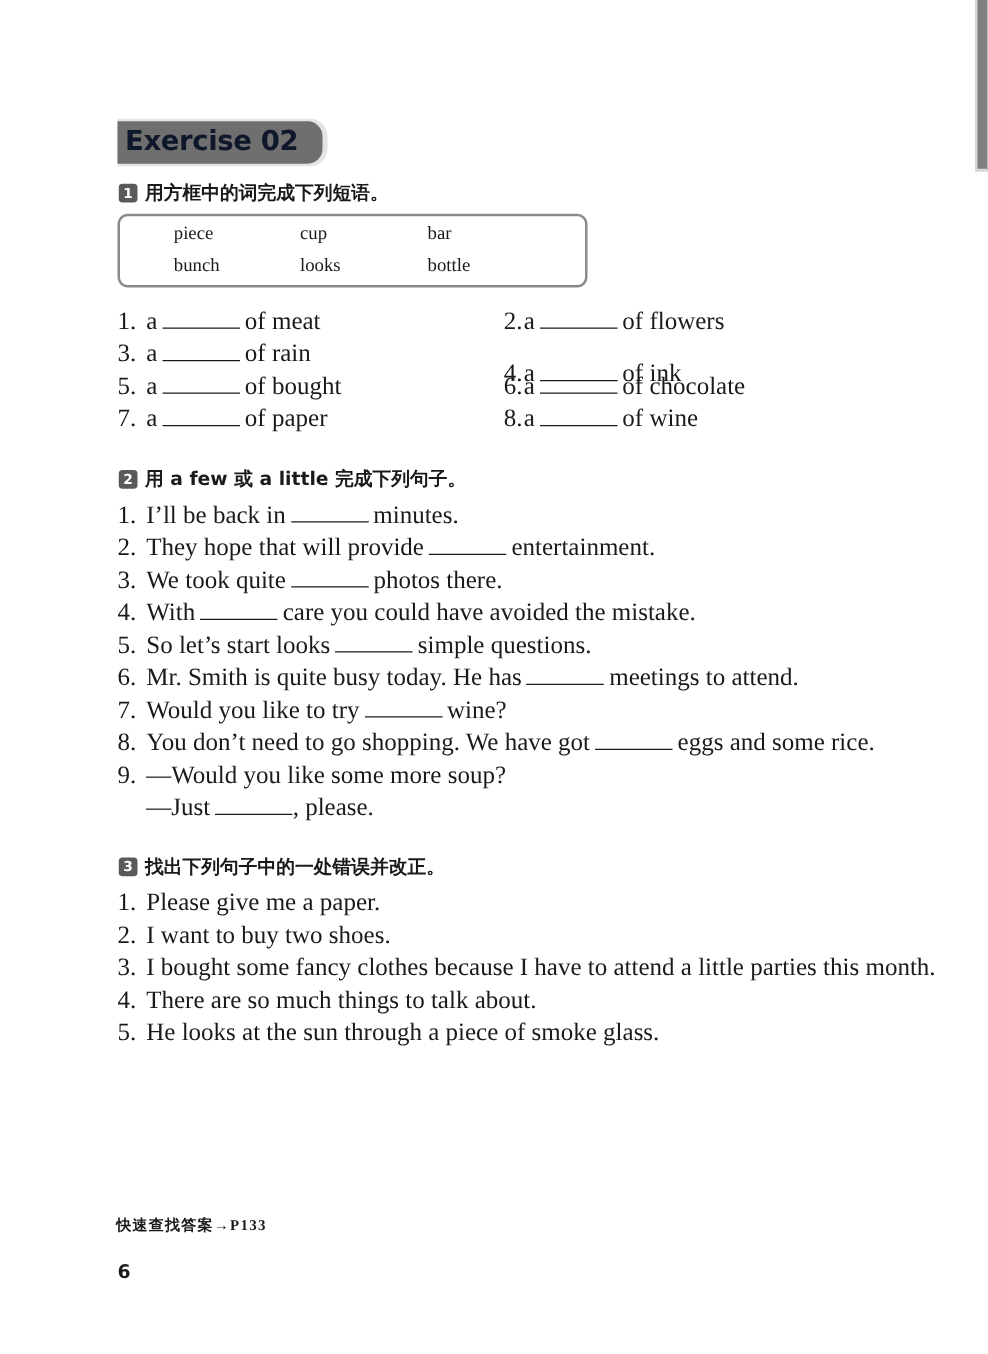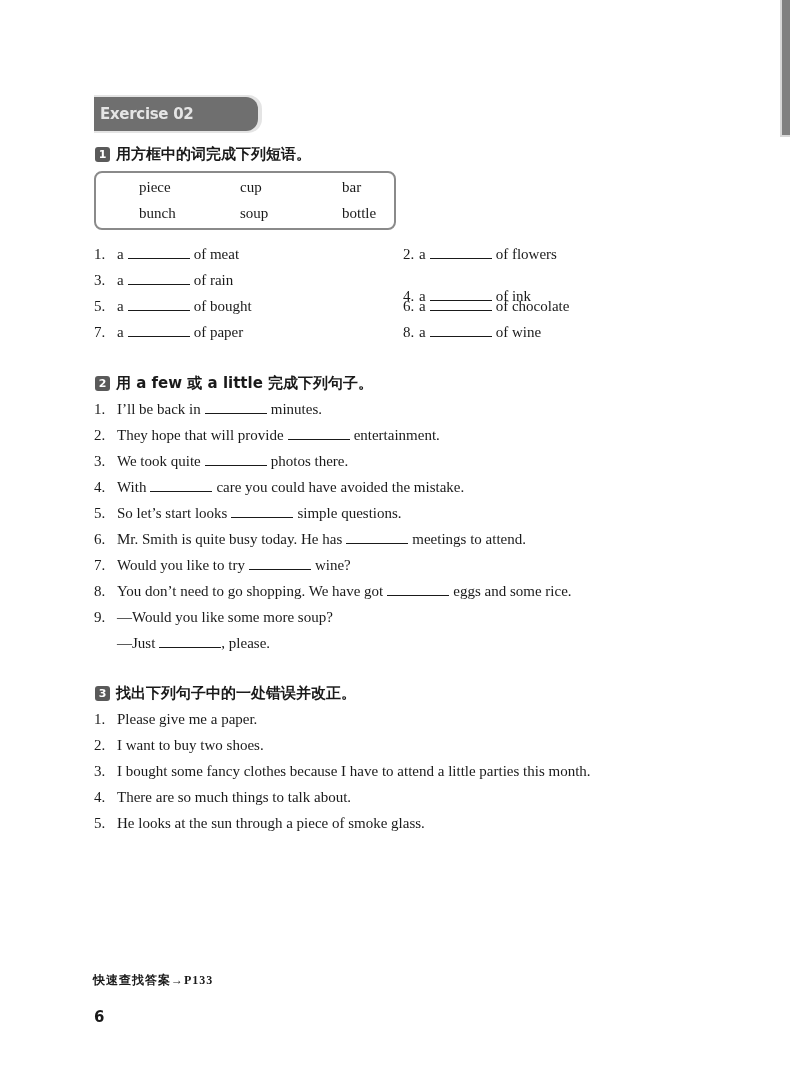--- a/index.html
+++ b/index.html
@@ -9,39 +9,39 @@
     font-family: "Liberation Serif", serif;
   }
   .side-tab {
     position: absolute; left: 780px; top: 0; width: 10px; height: 135px;
     background: #808080; border-left: 2px solid #d8d8d8; border-bottom: 2px solid #d8d8d8;
   }
   .ex-badge {
     position: absolute; left: 94px; top: 97px; height: 34px; width: 164px;
     background: #6f6f6f; border-radius: 0 12px 12px 0;
     box-shadow: 2px 0 0 2px #e4e4e4;
-    color: #e5e5e5; font-family: "DejaVu Sans", sans-serif; font-weight: bold;
-    font-size: 15px; line-height: 34px; padding-left: 6px; box-sizing: border-box;
+    color: #0f172a; font-family: "DejaVu Sans", sans-serif; font-weight: bold;
+    font-size: 22px; line-height: 34px; padding-left: 6px; box-sizing: border-box;
     letter-spacing: -0.3px;
   }
   .sec-head {
     position: absolute; left: 95px; font-family: "DejaVu Sans", sans-serif;
     font-weight: bold; font-size: 15px; color: #1a1a1a; display: flex; align-items: center;
   }
   .num-badge {
     display: inline-block; width: 15px; height: 15px; background: #5a5a5a; color: #fff;
     border-radius: 3px; font-size: 11px; line-height: 15px; text-align: center;
     margin-right: 6px; font-weight: bold;
   }
   .word-box {
-    position: absolute; left: 94px; top: 171px; width: 302px; height: 59px;
+    position: absolute; left: 94px; top: 171px; width: 376px; height: 59px;
     border: 2px solid #8a8a8a; border-radius: 8px; box-sizing: border-box;
   }
   .word { position: absolute; font-size: 15px; }
-  .line { position: absolute; font-size: 15px; white-space: pre; }
+  .line { position: absolute; font-size: 20px; white-space: pre; }
   .blank { display: inline-block; width: 62px; border-bottom: 1px solid #1a1a1a; height: 12px; margin: 0 4px; }
   .footer-link { position: absolute; left: 93px; top: 972px; font-size: 12px; font-family: Liberation Serif, serif; font-weight: bold; letter-spacing: 1px; }
   .page-num { position: absolute; left: 94px; top: 1008px; font-family: "DejaVu Sans", sans-serif; font-weight: bold; font-size: 15px; }
   .idx { display: inline-block; width: 23px; }
 </style>
 </head>
 <body>
 
 <div class="side-tab"></div>
 
@@ -50,21 +50,21 @@
 <div class="sec-head" style="top:145px">
   <span class="num-badge">1</span>
   <span>用方框中的词完成下列短语。</span>
 </div>
 
 <div class="word-box">
   <span class="word" style="left:43px;top:6px">piece</span>
   <span class="word" style="left:144px;top:6px">cup</span>
   <span class="word" style="left:246px;top:6px">bar</span>
   <span class="word" style="left:43px;top:32px">bunch</span>
-  <span class="word" style="left:144px;top:32px">soup</span>
+  <span class="word" style="left:144px;top:32px">looks</span>
   <span class="word" style="left:246px;top:32px">bottle</span>
 </div>
 
 <div id="s1">
     <div class="line" style="left: 94px; top: 246px;"><span style="display: inline-block; width: 23px;">1.</span><span>a</span><span class="blank"></span><span>of meat</span></div>
     <div class="line" style="left: 403px; top: 246px;"><span style="display: inline-block; width: 16px;">2.</span><span>a</span><span class="blank"></span><span>of flowers</span></div>
     <div class="line" style="left: 94px; top: 272px;"><span style="display: inline-block; width: 23px;">3.</span><span>a</span><span class="blank"></span><span>of rain</span></div>
     <div class="line" style="left: 403px; top: 288px;"><span style="display: inline-block; width: 16px;">4.</span><span>a</span><span class="blank"></span><span>of ink</span></div>
     <div class="line" style="left: 94px; top: 298px;"><span style="display: inline-block; width: 23px;">5.</span><span>a</span><span class="blank"></span><span>of bought</span></div>
     <div class="line" style="left: 403px; top: 298px;"><span style="display: inline-block; width: 16px;">6.</span><span>a</span><span class="blank"></span><span>of chocolate</span></div>

